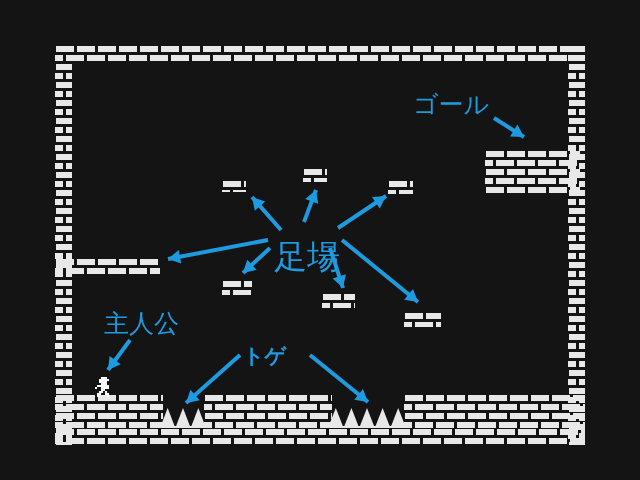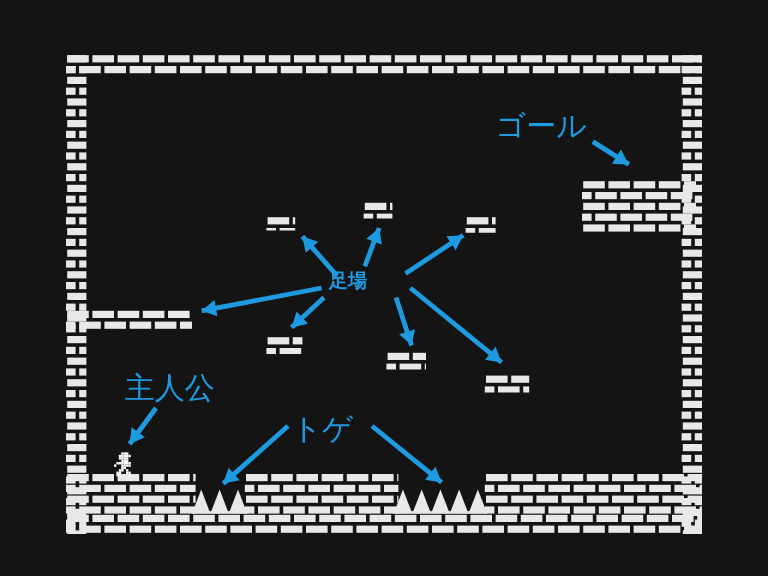--- a/index.html
+++ b/index.html
@@ -621,16 +621,16 @@
           <line x1="240" y1="355" x2="186" y2="403" stroke="#1e9be0" stroke-width="4" stroke-linecap="butt"></line>
           <polygon points="186,403 190.4590972441019,389.7291126232025 199.70215472695565,400.12755229141294" fill="#1e9be0"></polygon>
         </g>
         <g>
           <line x1="310" y1="355" x2="368" y2="402" stroke="#1e9be0" stroke-width="4" stroke-linecap="butt"></line>
           <polygon points="368,402 354.1810935759722,399.7554899768625 362.9402645673968,388.94630024276415" fill="#1e9be0"></polygon>
         </g>
       </g>
     </svg>
 <div class="lbl" style="left: 413px; top: 92px; font-size: 25px;">ゴール</div>
-    <div class="lbl" style="left: 274px; top: 226px; font-size: 16px; font-weight: bold;">足場</div>
+    <div class="lbl" style="left: 274px; top: 240px; font-size: 33px;">足場</div>
     <div class="lbl" style="left: 104px; top: 311px; font-size: 25px;">主人公</div>
-    <div class="lbl" style="left: 243px; top: 345px; font-size: 25px;">トゲ</div>
+    <div class="lbl" style="left: 243px; top: 345px; font-size: 21px; font-weight: bold;">トゲ</div>
   </div>
 
 </body></html>

